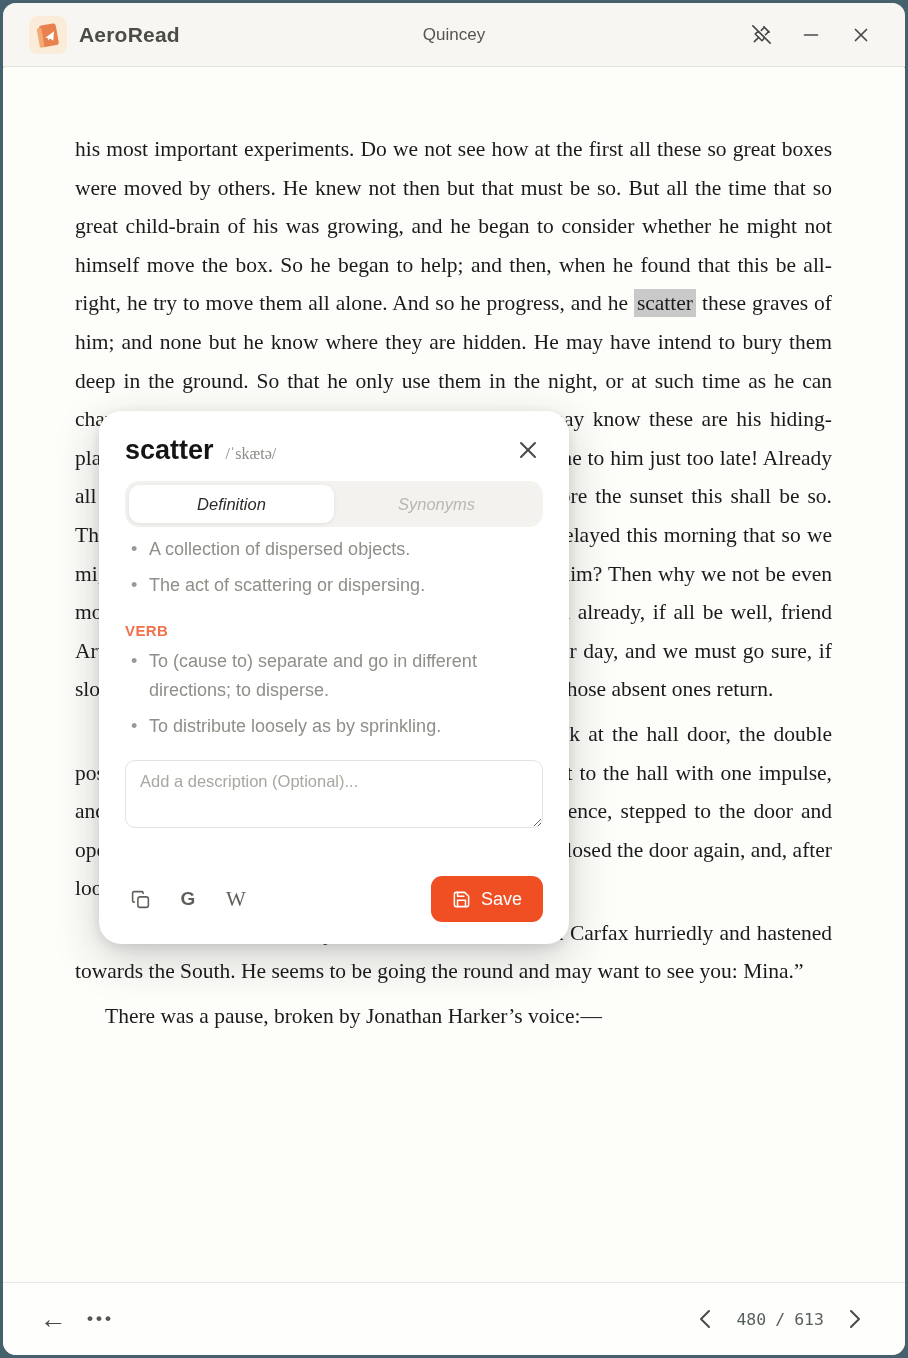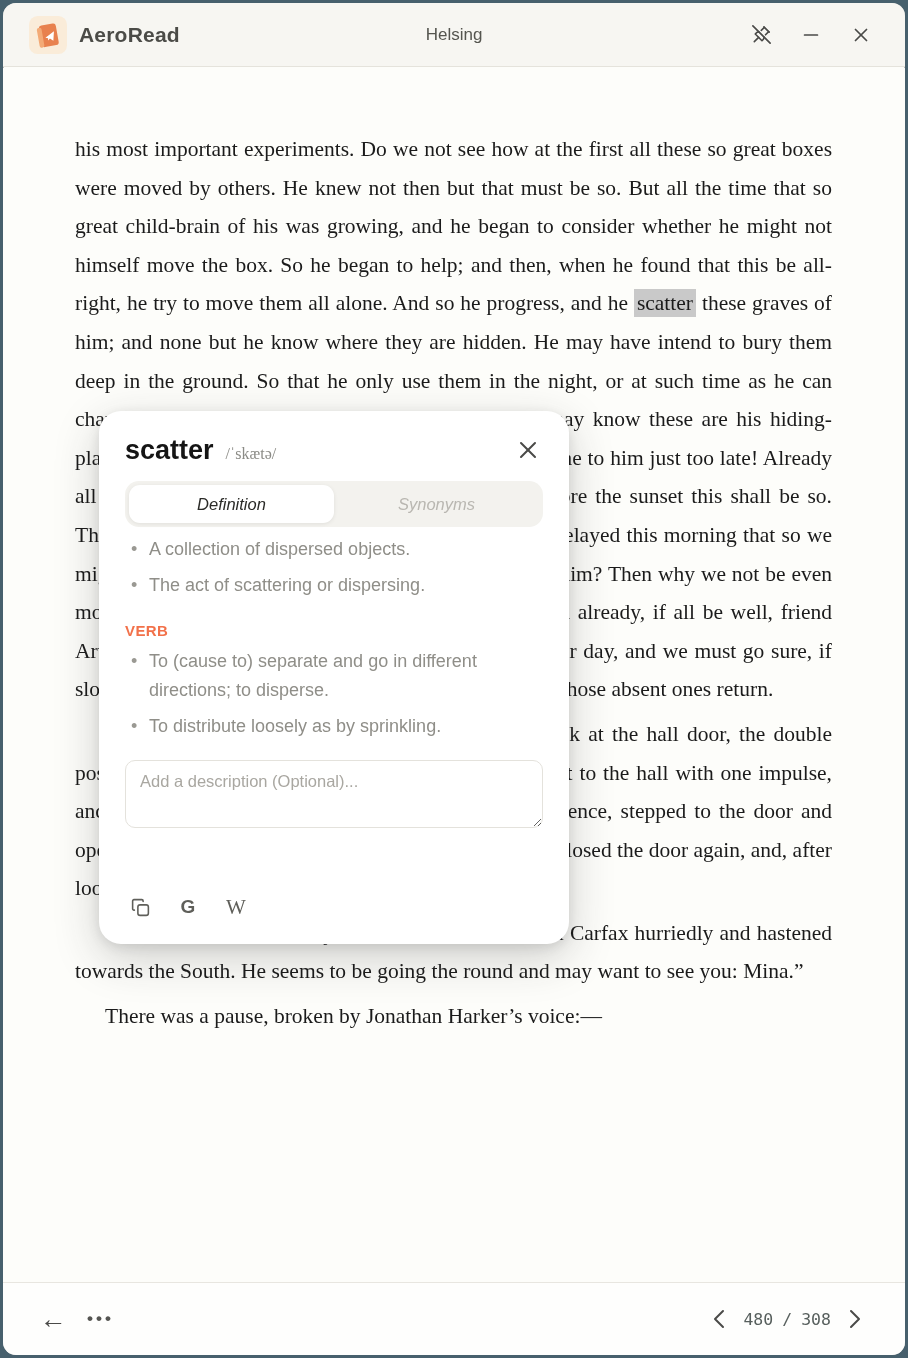--- a/index.html
+++ b/index.html
@@ -63,21 +63,21 @@
               background:#f04e23; color:#ffffff; font-size:18px; font-weight:500; display:flex;
               align-items:center; gap:10px; cursor:pointer; font-family:"Liberation Sans",sans-serif; }
 
   
   .bottombar { position:absolute; left:0; right:0; bottom:0; height:73px; background:#fefefd;
                border-top:1px solid #e8e6e0; display:flex; align-items:center; padding:0 30px; }
   .bb-btn { border:none; background:transparent; cursor:pointer; color:#4a4a48; display:flex;
             align-items:center; justify-content:center; height:40px; min-width:40px; }
   .back-glyph { font-size:27px; line-height:1; color:#4a4a48; }
   .more-glyph { font-size:17px; letter-spacing:3px; color:#555552; font-weight:bold; margin-left:14px; }
-  .pager { margin-left:auto; display:flex; align-items:center; gap:4px; }
+  .pager { margin-left:auto; display:flex; align-items:center; gap:11px; }
   .page-indicator { font-family:"DejaVu Sans Mono", monospace; font-size:16.5px; color:#575f5d;
                     display:flex; gap:9px; }
   svg { display:block; }
 </style>
 </head>
 <body>
 
 <div class="window">
 
   <div class="titlebar">
@@ -85,21 +85,21 @@
       <svg class="logo" viewBox="0 0 40 40">
         <rect x="0" y="0" width="40" height="40" rx="9" fill="#faecd9"></rect>
         <g transform="rotate(-10 20 21)">
           <rect x="12" y="9" width="18" height="23" rx="3" fill="#e8814e"></rect>
           <rect x="9.5" y="11" width="5" height="21" rx="2" fill="#f3aa76"></rect>
           <path d="M17 22.5l10-5.2-2.3 9.6-3.2-2.8-2.2 1.6 0.4-2.4z" fill="#ffffff"></path>
         </g>
       </svg>
       <span class="app-name">AeroRead</span>
     </div>
-    <div class="book-title">Helsing</div>
+    <div class="book-title">Quincey</div>
     <div class="tb-actions">
       <button class="tb-btn">
         <svg width="23" height="23" viewBox="0 0 24 24" fill="none" stroke="#4a4a48" stroke-width="1.7" stroke-linecap="round" stroke-linejoin="round">
           <path d="M3 3l18 18"></path>
           <path d="M15 4.5l-3.2 3.2m-2.6 1.5l-2.2.8-1.5 1.5 7 7 1.5-1.5.8-2.2m1.4-2.5l3.3-3.3"></path>
           <path d="M9 15l-4.5 4.5"></path>
           <path d="M14.5 4l5.5 5.5"></path>
         </svg>
       </button>
       <button class="tb-btn">
@@ -158,41 +158,49 @@
         <svg width="21" height="21" viewBox="0 0 24 24" fill="none" stroke="#5f5f5a" stroke-width="1.8" stroke-linecap="round" stroke-linejoin="round">
           <rect x="9" y="9" width="12" height="12" rx="2.5"></rect>
           <path d="M5 15H4.5A1.5 1.5 0 0 1 3 13.5v-9A1.5 1.5 0 0 1 4.5 3h9A1.5 1.5 0 0 1 15 4.5V5"></path>
         </svg>
       </button>
       <button class="mini-btn">
         <span class="g-label">G</span>
       </button>
       <button class="mini-btn">
         <span class="w-label">W</span>
+      </button>
+      <button class="save-btn">
+        <svg width="19" height="19" viewBox="0 0 24 24" fill="none" stroke="#ffffff" stroke-width="1.9" stroke-linecap="round" stroke-linejoin="round">
+          <path d="M19 21H5a2 2 0 0 1-2-2V5a2 2 0 0 1 2-2h11l5 5v11a2 2 0 0 1-2 2z"></path>
+          <path d="M17 21v-8H7v8"></path>
+          <path d="M7 3v5h8"></path>
+        </svg>
+        <span>Save</span>
       </button>
     </div>
   </div>
 
   <div class="bottombar">
     <button class="bb-btn">
       <span class="back-glyph">←</span>
     </button>
     <button class="bb-btn">
       <span class="more-glyph">•••</span>
     </button>
     <div class="pager">
       <button class="bb-btn">
         <svg width="12" height="20" viewBox="0 0 12 20" fill="none" stroke="#4a4a48" stroke-width="2" stroke-linecap="round" stroke-linejoin="round">
           <polyline points="10,2 2,10 10,18"></polyline>
         </svg>
       </button>
       <div class="page-indicator">
         <span>480</span>
         <span>/</span>
-        <span>308</span>
+        <span>613</span>
       </div>
       <button class="bb-btn">
         <svg width="12" height="20" viewBox="0 0 12 20" fill="none" stroke="#4a4a48" stroke-width="2" stroke-linecap="round" stroke-linejoin="round">
           <polyline points="2,2 10,10 2,18"></polyline>
         </svg>
       </button>
     </div>
   </div>
 
 </div>

